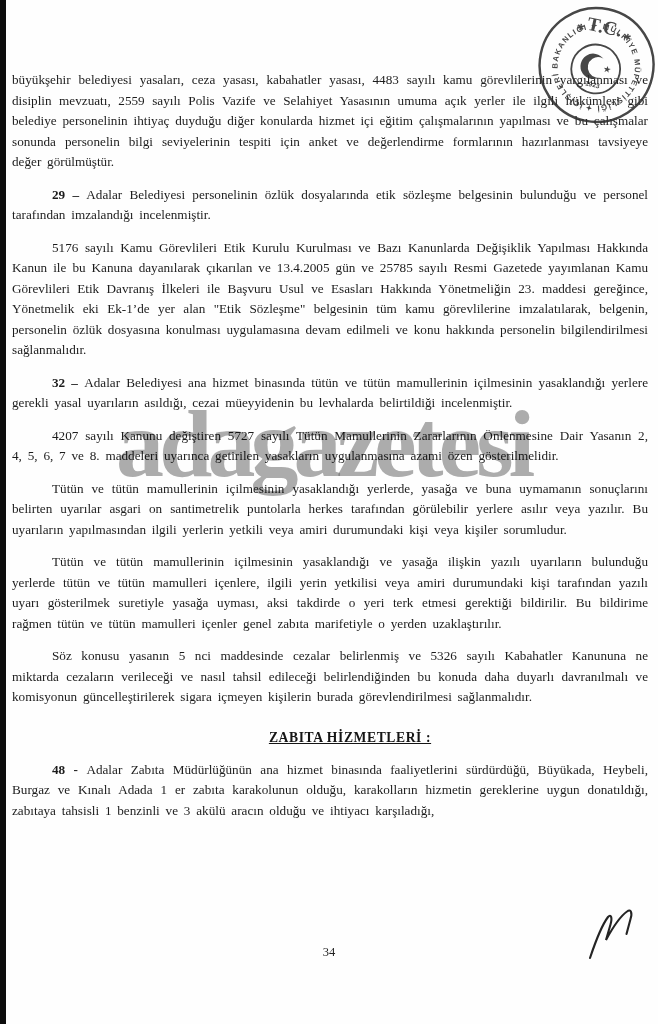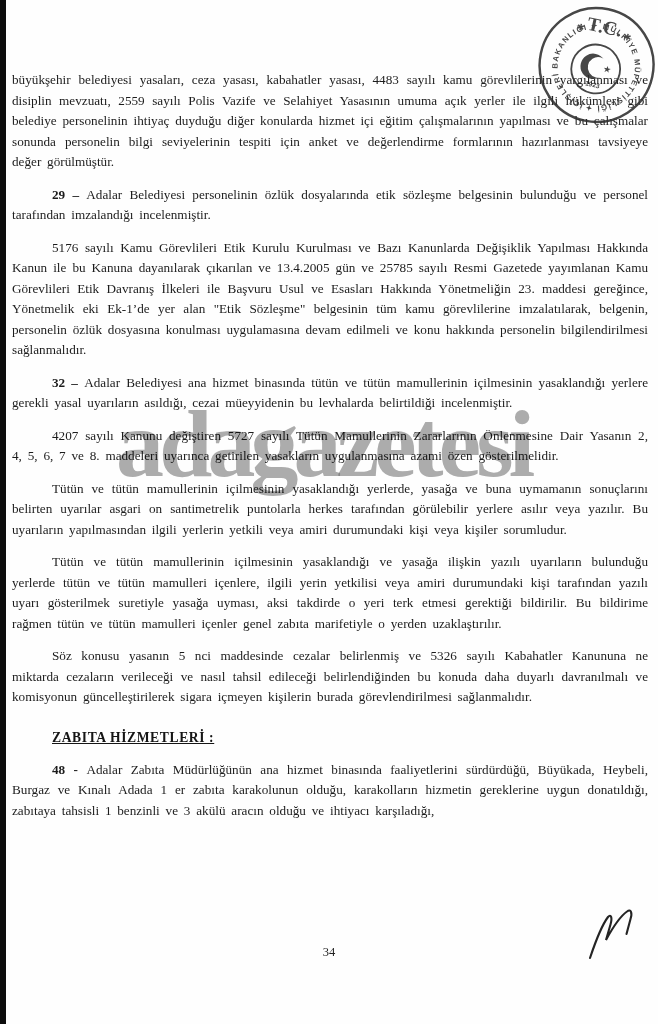--- a/index.html
+++ b/index.html
@@ -17,21 +17,21 @@
   }
   .body-text{width:636px;}
   .para{
     margin:0 0 12px 0;font-size:13.2px;line-height:20.5px;
     text-align:justify;word-spacing:2.5px;color:#1c1c1c;
   }
   .para.indent{text-indent:40px;}
   .para .lead{font-weight:bold;}
   .section-heading{
     margin:22px 0 14px 40px;font-size:13.6px;font-weight:bold;
-    text-decoration:underline;letter-spacing:.6px;color:#151515;
+    text-decoration:underline;letter-spacing:.6px;color:#151515;text-align:center;
   }
   .page-number{
     position:absolute;left:0;right:0;top:945px;text-align:center;
     font-size:12.5px;color:#222;z-index:2;
   }
   .watermark{
     position:absolute;left:116px;top:396px;z-index:3;
     font-family:Liberation Serif, serif;
     font-weight:700;font-size:96px;letter-spacing:-5px;line-height:1;
     color:rgba(105,105,105,0.55);mix-blend-mode:multiply;pointer-events:none;

